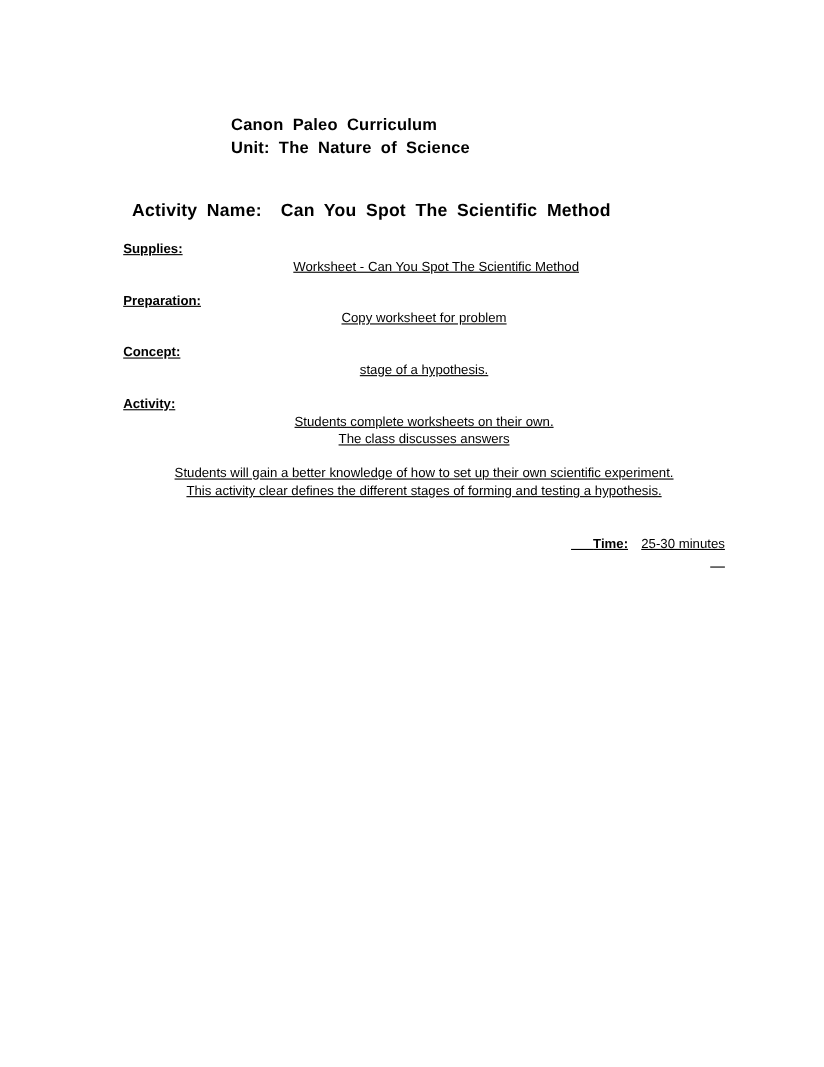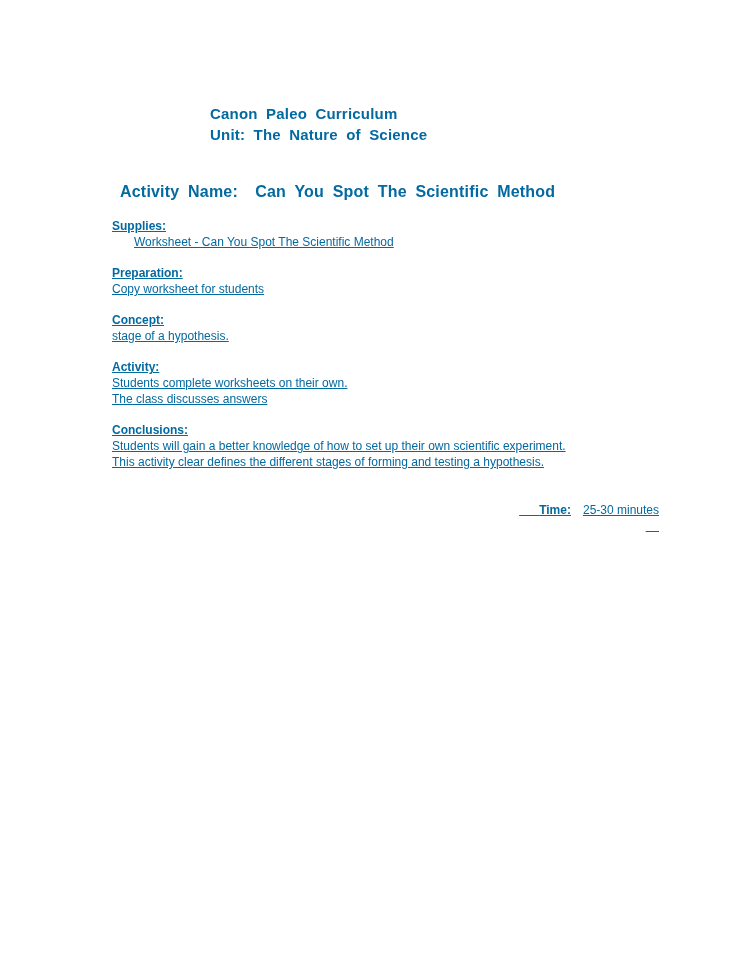--- a/index.html
+++ b/index.html
@@ -5,21 +5,21 @@
   html, body {
     margin: 0;
     padding: 0;
     background: #ffffff;
   }
   .page {
     position: relative;
     width: 749px;
     height: 970px;
     background: #ffffff;
-    color: #0369a1;
+    color: #000000;
     font-family: "Liberation Sans", sans-serif;
     overflow: hidden;
     box-sizing: border-box;
     padding-top: 103px;
   }
   .header-block {
     margin-left: 210px;
     font-size: 15px;
     font-weight: bold;
     line-height: 21px;
@@ -44,20 +44,21 @@
     text-decoration: underline;
   }
   .section {
     margin-top: 15px;
   }
   .section-heading {
     font-weight: bold;
   }
   .section-line {
     font-weight: normal;
+    text-align: center;
   }
   .section-line.indented {
     padding-left: 22px;
   }
   .time-row {
     margin-top: 16px;
     white-space: pre-wrap;
     text-align: right;
   }
   .time-label {
@@ -82,36 +83,35 @@
 
   <div class="body-block">
 
     <div class="section">
       <div class="section-heading">Supplies:</div>
       <div class="section-line indented">Worksheet - Can You Spot The Scientific Method</div>
     </div>
 
     <div class="section">
       <div class="section-heading">Preparation:</div>
-      <div class="section-line">Copy worksheet for students</div>
+      <div class="section-line">Copy worksheet for problem</div>
     </div>
 
     <div class="section">
       <div class="section-heading">Concept:</div>
       <div class="section-line">stage of a hypothesis.</div>
     </div>
 
     <div class="section">
       <div class="section-heading">Activity:</div>
       <div class="section-line">Students complete worksheets on their own.</div>
       <div class="section-line">The class discusses answers</div>
     </div>
 
     <div class="section">
-      <div class="section-heading">Conclusions:</div>
       <div class="section-line">Students will gain a better knowledge of how to set up their own scientific experiment.</div>
       <div class="section-line">This activity clear defines the different stages of forming and testing a hypothesis.</div>
     </div>
 
     <div class="time-row">
       <span class="time-label">Time:</span><span class="time-value">25-30 minutes</span>
     </div>
 
   </div>
 

